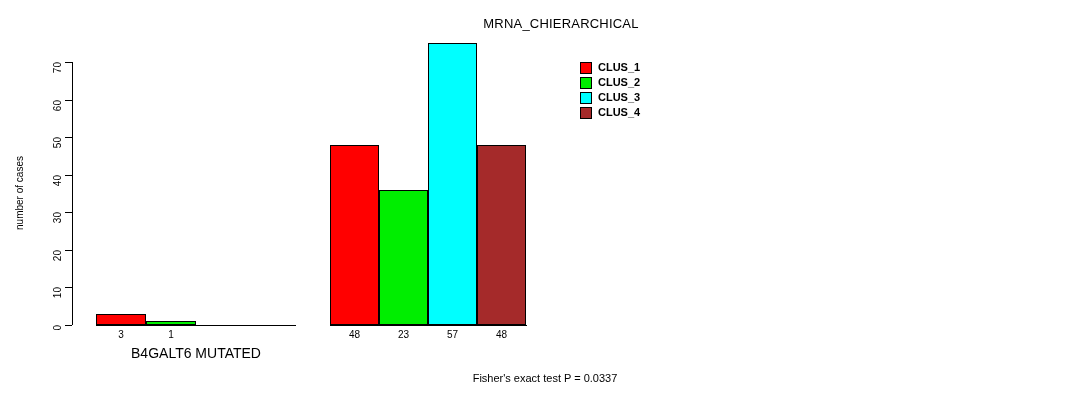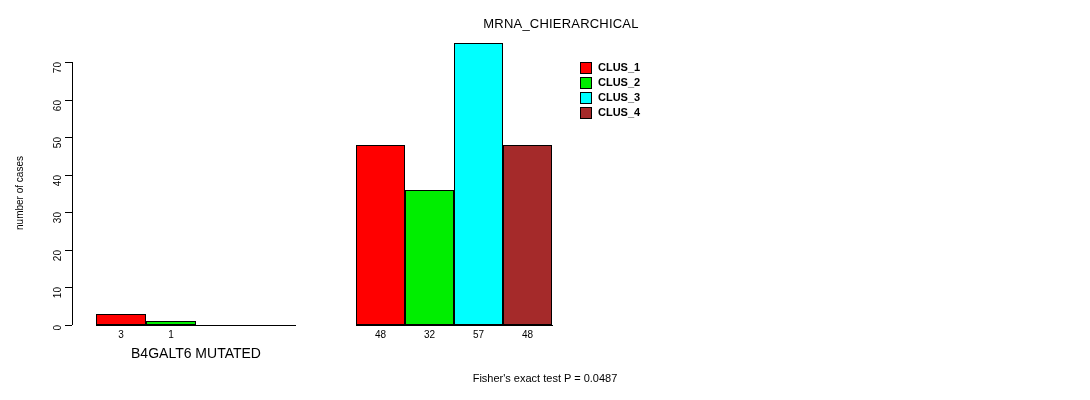--- a/index.html
+++ b/index.html
@@ -179,26 +179,26 @@
       <div class="group" style="left: 96px; width: 200px;">
         <div class="group-baseline" style="width: 200px;"></div>
         <div class="bar" style="left: 0px; width: 50px; height: 11.2714px; background: rgb(255, 0, 0);"></div>
         <div class="bar-value" style="left: 0px; width: 50px;">3</div>
         <div class="bar" style="left: 50px; width: 50px; height: 3.75714px; background: rgb(0, 238, 0);"></div>
         <div class="bar-value" style="left: 50px; width: 50px;">1</div>
         <div class="bar zero" style="left: 100px; width: 50px; height: 0px; background: rgb(0, 255, 255);"></div>
         <div class="bar zero" style="left: 150px; width: 50px; height: 0px; background: rgb(165, 42, 42);"></div>
         <div class="group-label" style="left: 0px; width: 200px;">B4GALT6 MUTATED</div>
       </div>
-      <div class="group" style="left: 356px; width: 197px;">
+      <div class="group" style="left: 330px; width: 197px;">
         <div class="group-baseline" style="width: 197px;"></div>
         <div class="bar" style="left: 0px; width: 49px; height: 180.343px; background: rgb(255, 0, 0);"></div>
         <div class="bar-value" style="left: 0px; width: 49px;">48</div>
         <div class="bar" style="left: 49px; width: 49px; height: 135.257px; background: rgb(0, 238, 0);"></div>
-        <div class="bar-value" style="left: 49px; width: 49px;">32</div>
+        <div class="bar-value" style="left: 49px; width: 49px;">23</div>
         <div class="bar" style="left: 98px; width: 49px; height: 281.786px; background: rgb(0, 255, 255);"></div>
         <div class="bar-value" style="left: 98px; width: 49px;">57</div>
         <div class="bar" style="left: 147px; width: 49px; height: 180.343px; background: rgb(165, 42, 42);"></div>
         <div class="bar-value" style="left: 147px; width: 49px;">48</div>
       </div>
     </div>
 
   <div id="legend">
       <div class="legend-row">
         <span class="legend-swatch" style="background: rgb(255, 0, 0);"></span>
@@ -211,15 +211,15 @@
       <div class="legend-row">
         <span class="legend-swatch" style="background: rgb(0, 255, 255);"></span>
         <span class="legend-label">CLUS_3</span>
       </div>
       <div class="legend-row">
         <span class="legend-swatch" style="background: rgb(165, 42, 42);"></span>
         <span class="legend-label">CLUS_4</span>
       </div>
     </div>
 
-  <div id="footer-note">Fisher's exact test P = 0.0487</div>
+  <div id="footer-note">Fisher's exact test P = 0.0337</div>
 
 </div>
 
 </body></html>

